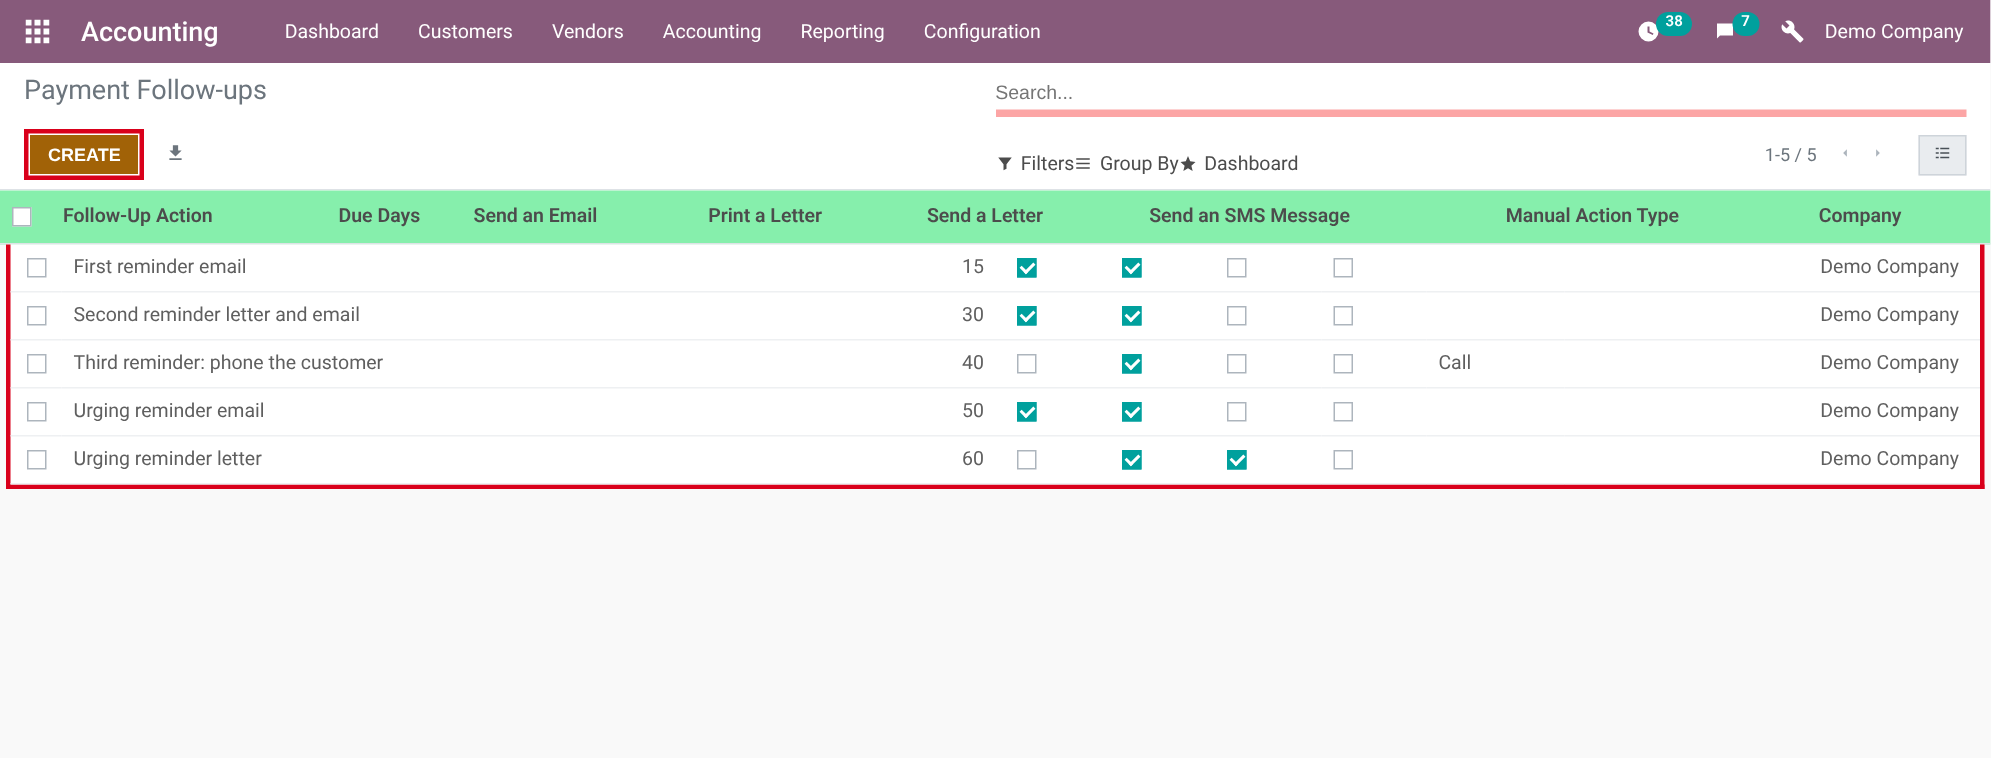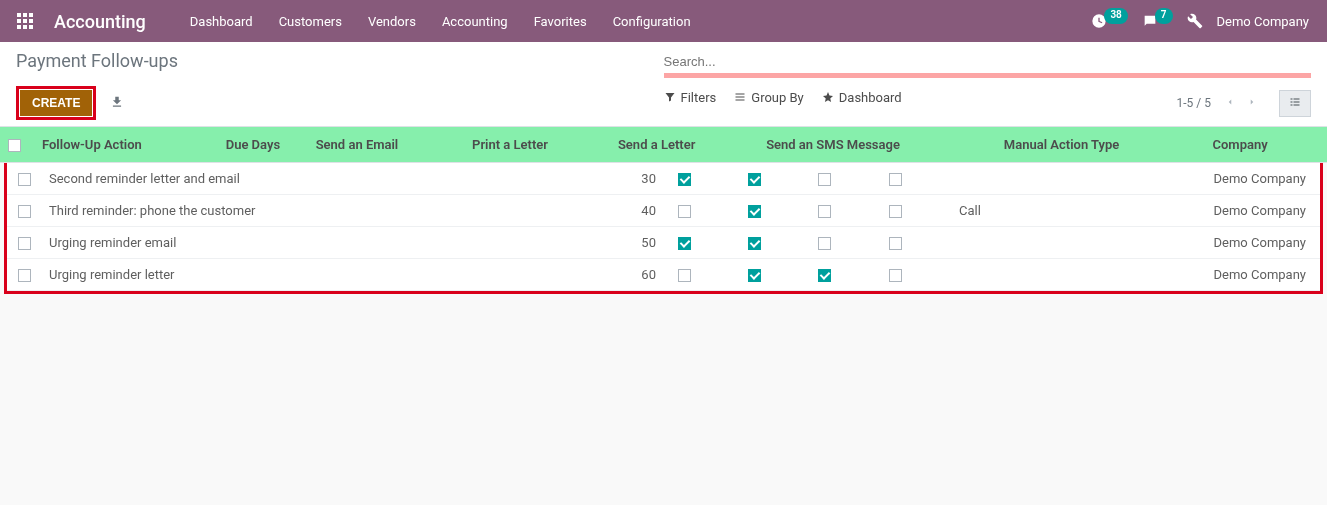--- a/index.html
+++ b/index.html
@@ -24,21 +24,21 @@
   .search-wrap { flex: 1; }
   .search-input { width: 100%; border: none; border-bottom: 5px solid #fca5a5; padding: 4px 0; font-size: 13px; outline: none; background: transparent; }
   
   .cp-row2 { display: flex; align-items: center; }
   .left-actions { display: flex; align-items: center; gap: 10px; flex: 0 0 50%; }
   .create-btn { background: #a16207; color: #fff; border: none; padding: 6px 12px; font-weight: 600; font-size: 12px; cursor: pointer; text-transform: uppercase; }
   .create-box { border: 3px solid #d9001b; padding: 1px; display: inline-flex; }
   .icon-btn { background: none; border: none; color: #6c757d; cursor: pointer; padding: 4px; }
   .icon-btn svg { fill: #6c757d; }
 
-  .search-options { display: flex; align-items: flex-start; gap: 18px; flex: 1; }
+  .search-options { display: flex; align-items: flex-end; flex: 1; }
   .opt-btn { display: flex; align-items: center; gap: 5px; color: #4c4c4c; cursor: pointer; font-size: 13px; }
   .opt-btn svg { fill: #4c4c4c; }
   .pager { margin-left: auto; display: flex; align-items: center; gap: 8px; color: #6c757d; font-size: 12px; }
   .pager-nav { display: flex; }
   .pager-btn { border: none; background: none; color: #adb5bd; cursor: pointer; padding: 4px 6px; }
   .view-switch { display: flex; margin-left: 8px; }
   .view-btn { border: 1px solid #ced4da; background: #e9ecef; color: #495057; padding: 5px 8px; cursor: pointer; }
 
   .main { padding: 0; }
   .list-wrap { border: 3px solid #d9001b; border-top: none; margin: 0 4px; background: #fff; }
@@ -73,21 +73,21 @@
         <rect x="6" y="12" width="4" height="4"></rect>
         <rect x="12" y="12" width="4" height="4"></rect>
       </svg>
   </div>
   <div class="app-name">Accounting</div>
   <div class="nav-menu">
     <div class="nav-item">Dashboard</div>
     <div class="nav-item">Customers</div>
     <div class="nav-item">Vendors</div>
     <div class="nav-item">Accounting</div>
-    <div class="nav-item">Favorites</div>
+    <div class="nav-item">Reporting</div>
     <div class="nav-item">Configuration</div>
   </div>
   <div class="nav-spacer"></div>
   <div class="nav-right">
     <div class="badge-item">
       <svg width="16" height="16" viewBox="0 0 24 24">
           <path d="M12 2a10 10 0 1 0 0 20 10 10 0 0 0 0-20zm1 5v5l4 2-.7 1.4L11 13V7h2z"></path>
         </svg>
       <span class="badge">38</span>
     </div>
@@ -183,20 +183,31 @@
         <th>Manual Action Type</th>
         <th class="col-company">Company</th>
       </tr>
     </thead>
   </table>
   <div class="list-wrap">
     <table class="list">
       <tbody id="tbody">
           <tr>
             <td class="col-sel"><span class="chk"></span></td>
+            <td>First reminder email</td>
+            <td class="col-due">15</td>
+            <td><span class="chk on"></span></td>
+            <td><span class="chk on"></span></td>
+            <td><span class="chk"></span></td>
+            <td><span class="chk"></span></td>
+            <td></td>
+            <td class="col-company">Demo Company</td>
+          </tr>
+          <tr>
+            <td class="col-sel"><span class="chk"></span></td>
             <td>Second reminder letter and email</td>
             <td class="col-due">30</td>
             <td><span class="chk on"></span></td>
             <td><span class="chk on"></span></td>
             <td><span class="chk"></span></td>
             <td><span class="chk"></span></td>
             <td></td>
             <td class="col-company">Demo Company</td>
           </tr>
           <tr>

